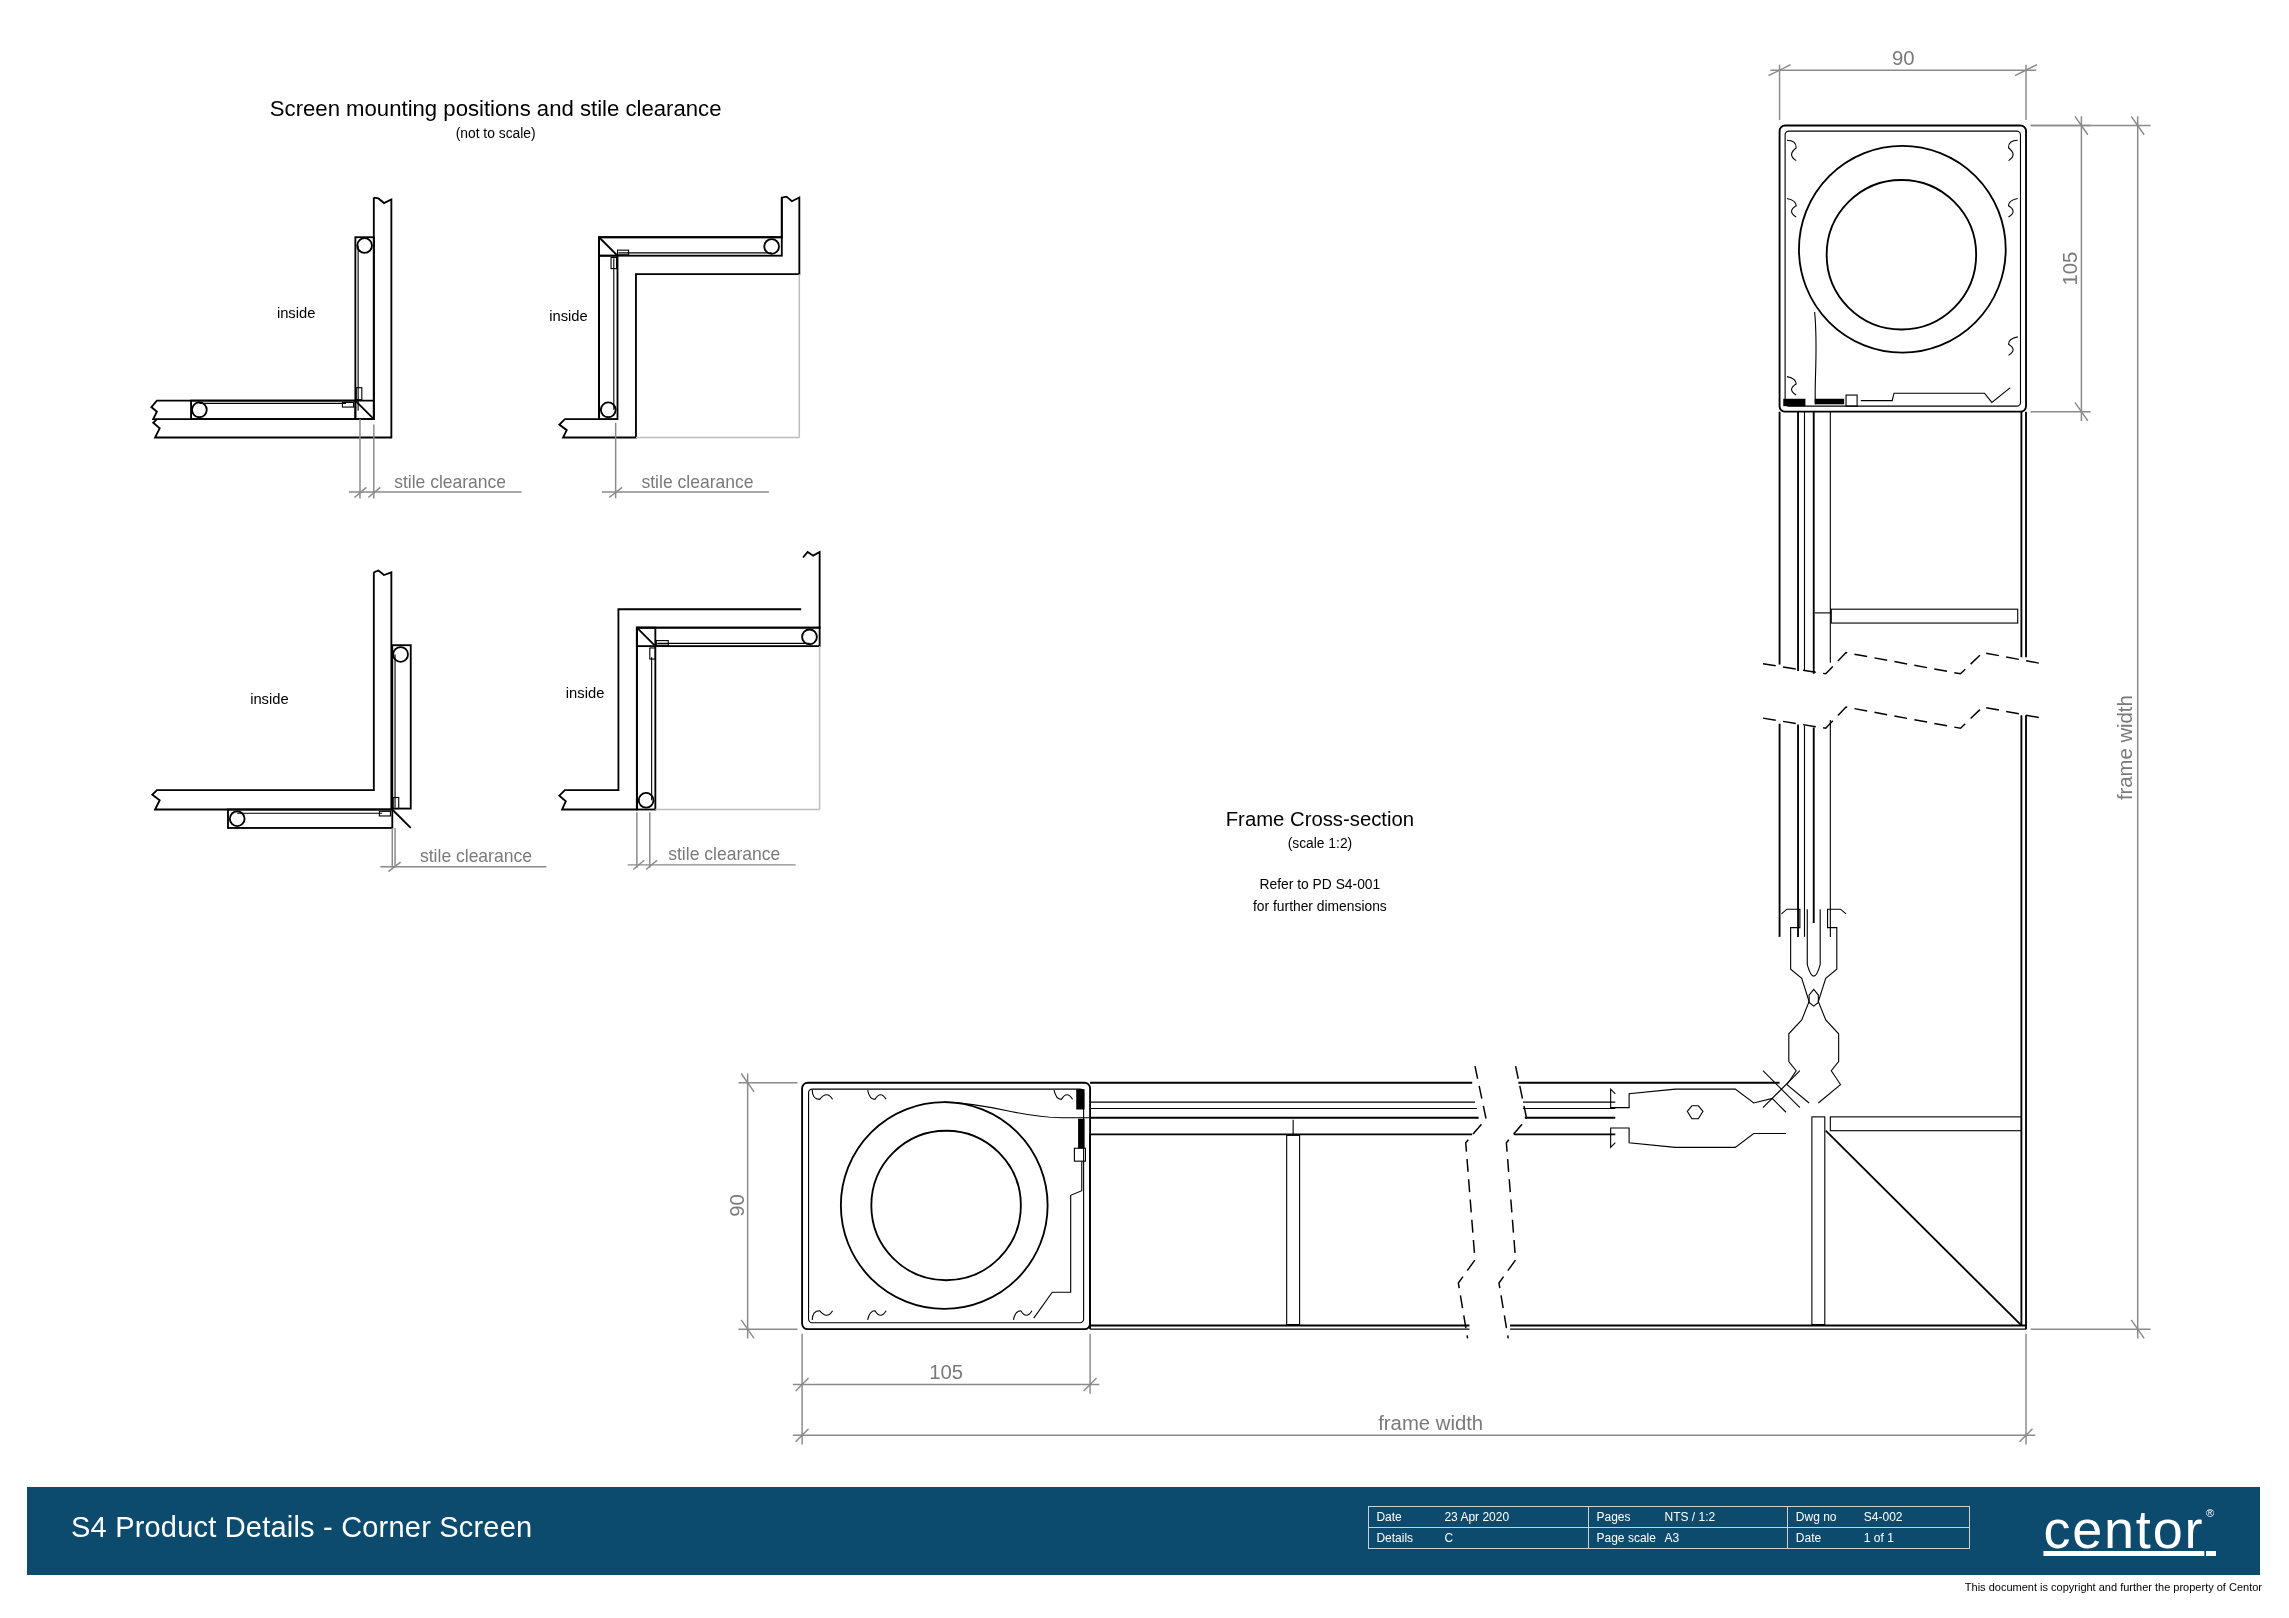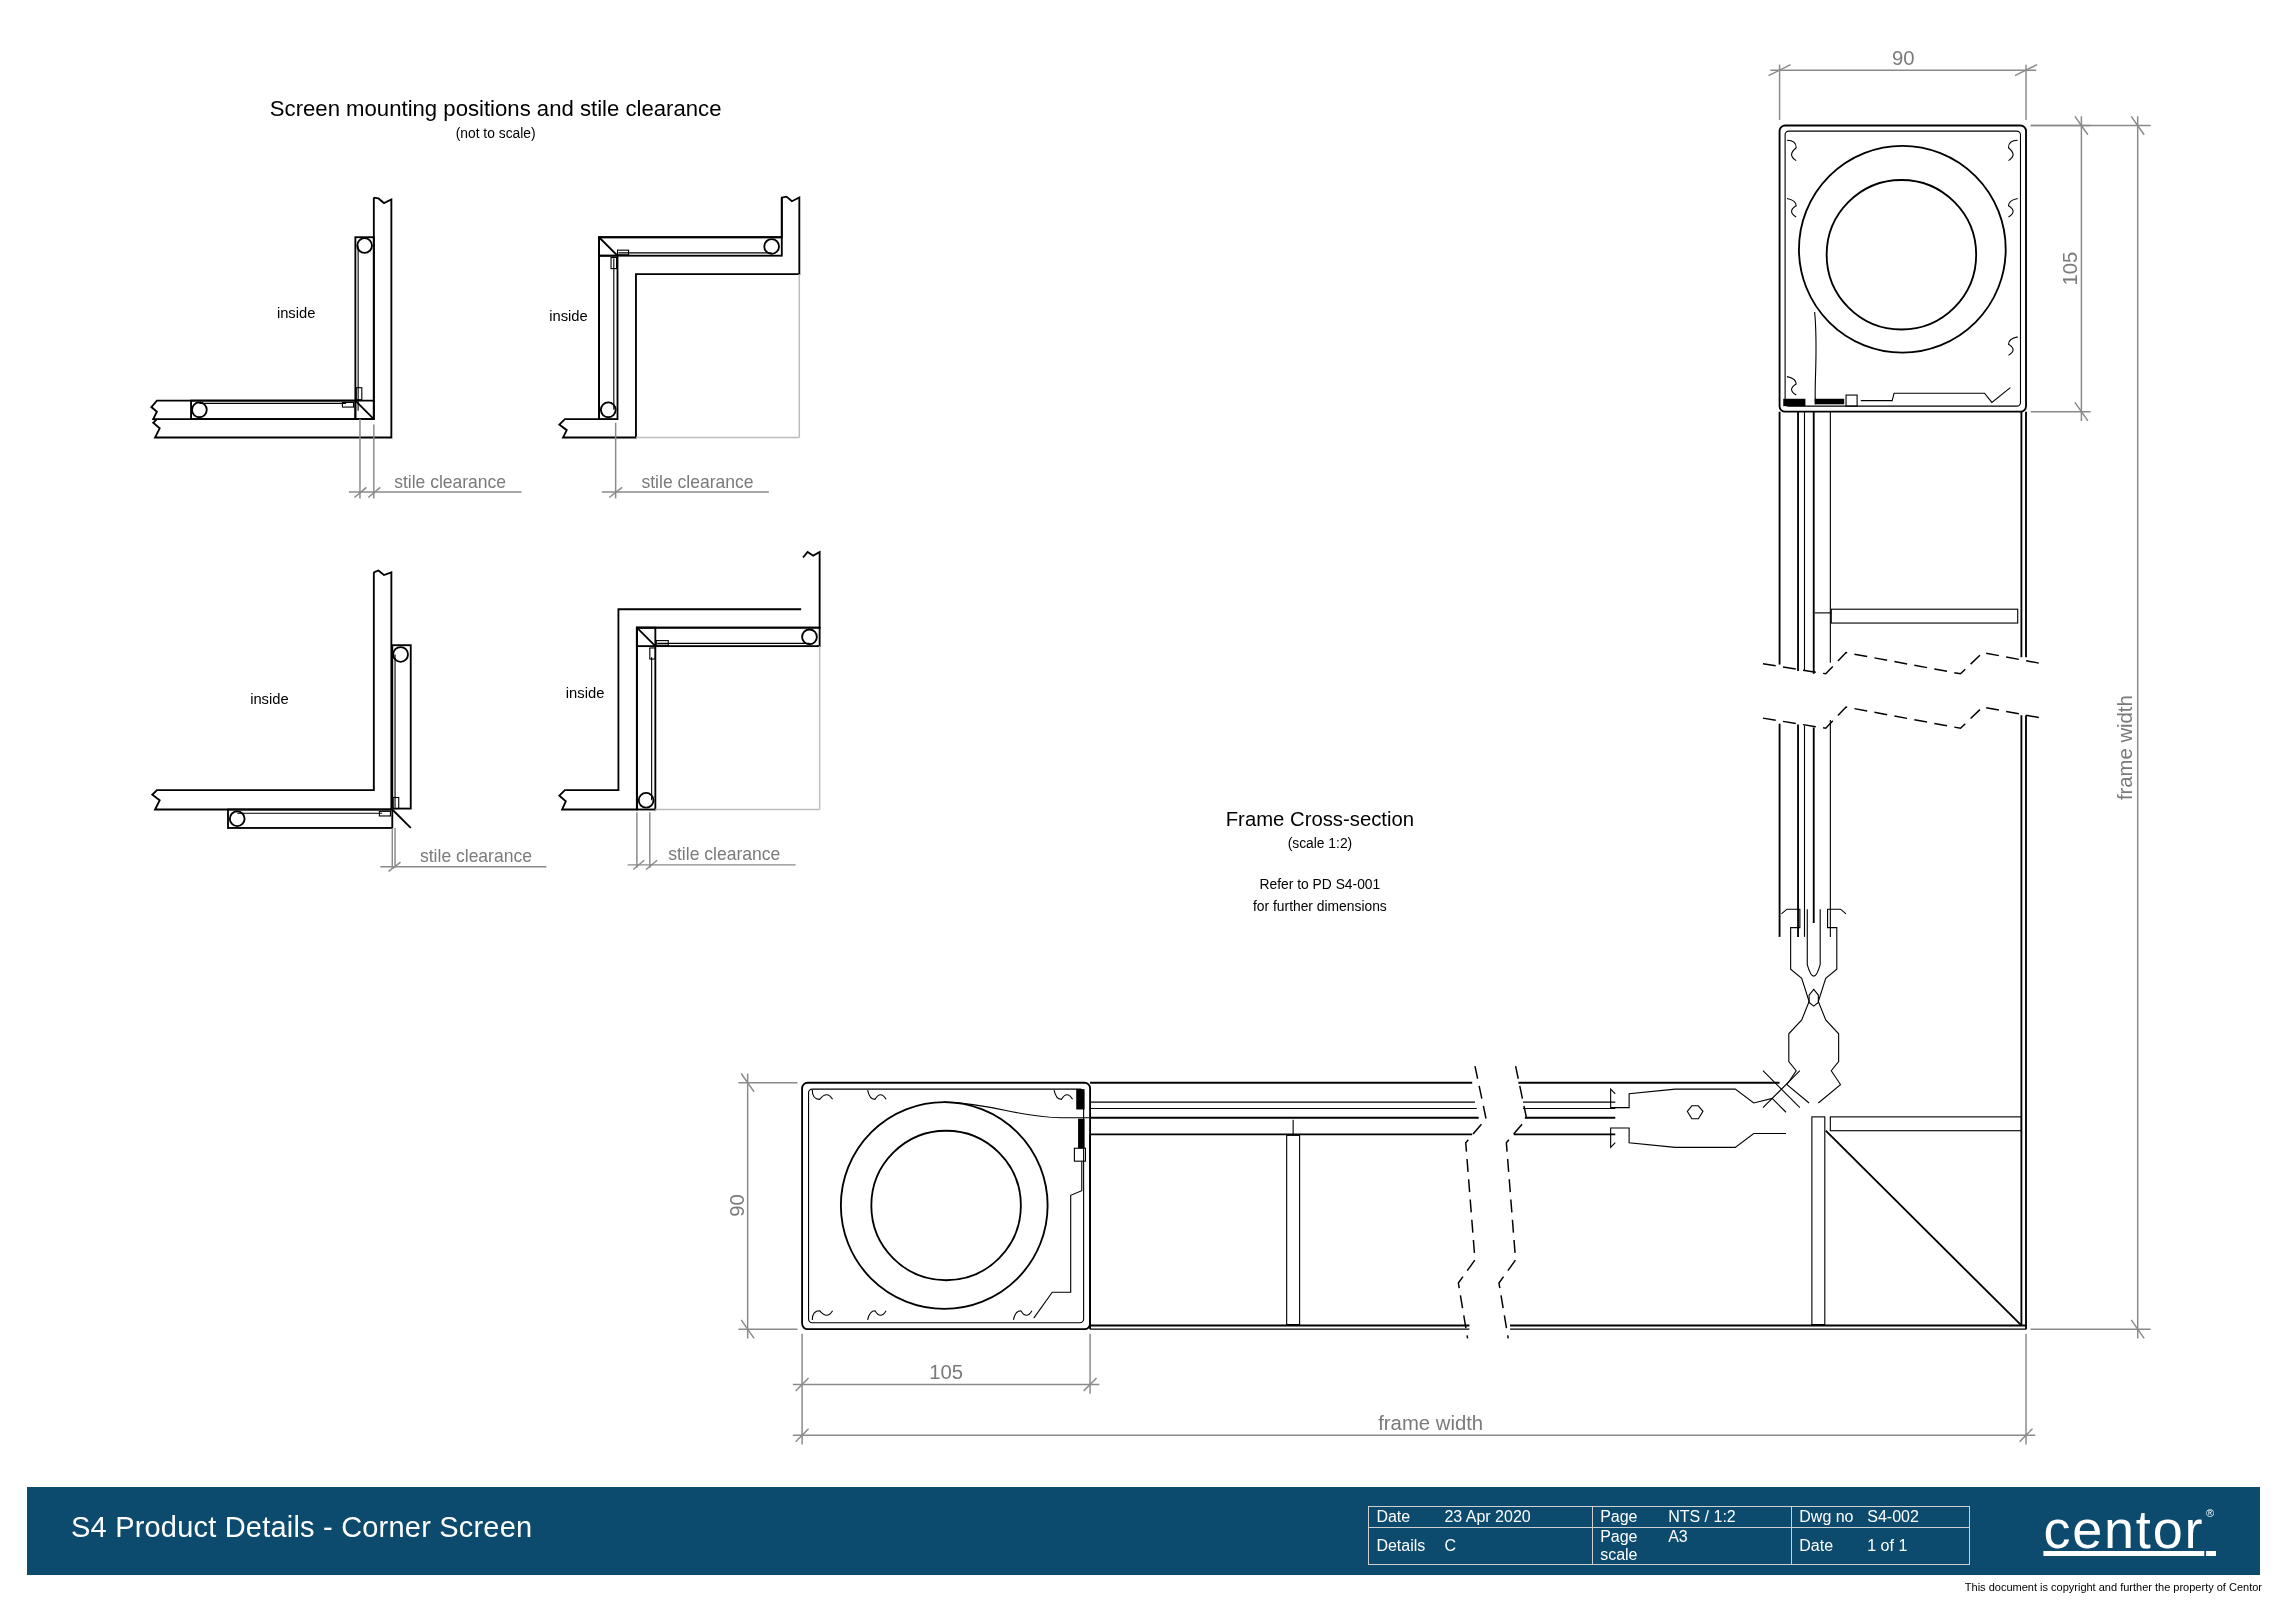--- a/index.html
+++ b/index.html
@@ -17,21 +17,21 @@
   .t-title { fill: #000; font-family: "Liberation Sans", sans-serif; font-size: 24px; }
   .t-sub { fill: #000; font-family: "Liberation Sans", sans-serif; font-size: 16px; }
   .t-note { fill: #000; font-family: "Liberation Sans", sans-serif; font-size: 16px; }
 
   
   .title-bar { position: absolute; left: 27px; top: 1487px; width: 2233px; height: 88px;
                background: #0c4a6e; }
   .title-text { position: absolute; left: 44px; top: 24px; color: #fff; font-size: 29px;
                 font-family: "Liberation Sans", sans-serif; letter-spacing: 0.2px; }
   .info-table { position: absolute; left: 1341px; top: 18.5px; width: 602px; height: 42px;
-                border-collapse: collapse; color: #fff; font-size: 16px;
+                border-collapse: collapse; color: #fff; font-size: 12px;
                 font-family: "Liberation Sans", sans-serif; }
   .info-table td { border: 1.4px solid #cfcfcf; padding: 0 7.4px; height: 20px; vertical-align: middle; }
   .info-cell { display: flex; }
   .info-cell .k { width: 68px; }
   .logo { position: absolute; right: 44px; top: 11px; color: #fff; font-size: 54px;
           font-family: "Liberation Sans", sans-serif; letter-spacing: 1.8px; font-weight: normal; text-decoration: underline; }
   .logo sup { font-size: 11px; vertical-align: top; position: relative; top: 9.2px; margin-left: 1.8px; }
   .copyright { position: absolute; right: 28px; top: 1581px; font-size: 11px; color: #000;
                font-family: "Liberation Sans", sans-serif; }
 </style>
@@ -295,21 +295,21 @@
     <tbody>
         <tr>
       <td>
             <div class="info-cell">
               <span class="k">Date</span>
               <span>23 Apr 2020</span>
             </div>
           </td>
       <td>
             <div class="info-cell">
-              <span class="k">Page</span>
+              <span class="k">Pages</span>
               <span>NTS / 1:2</span>
             </div>
           </td>
       <td>
             <div class="info-cell">
               <span class="k">Dwg no</span>
               <span>S4-002</span>
             </div>
           </td>
     </tr>

